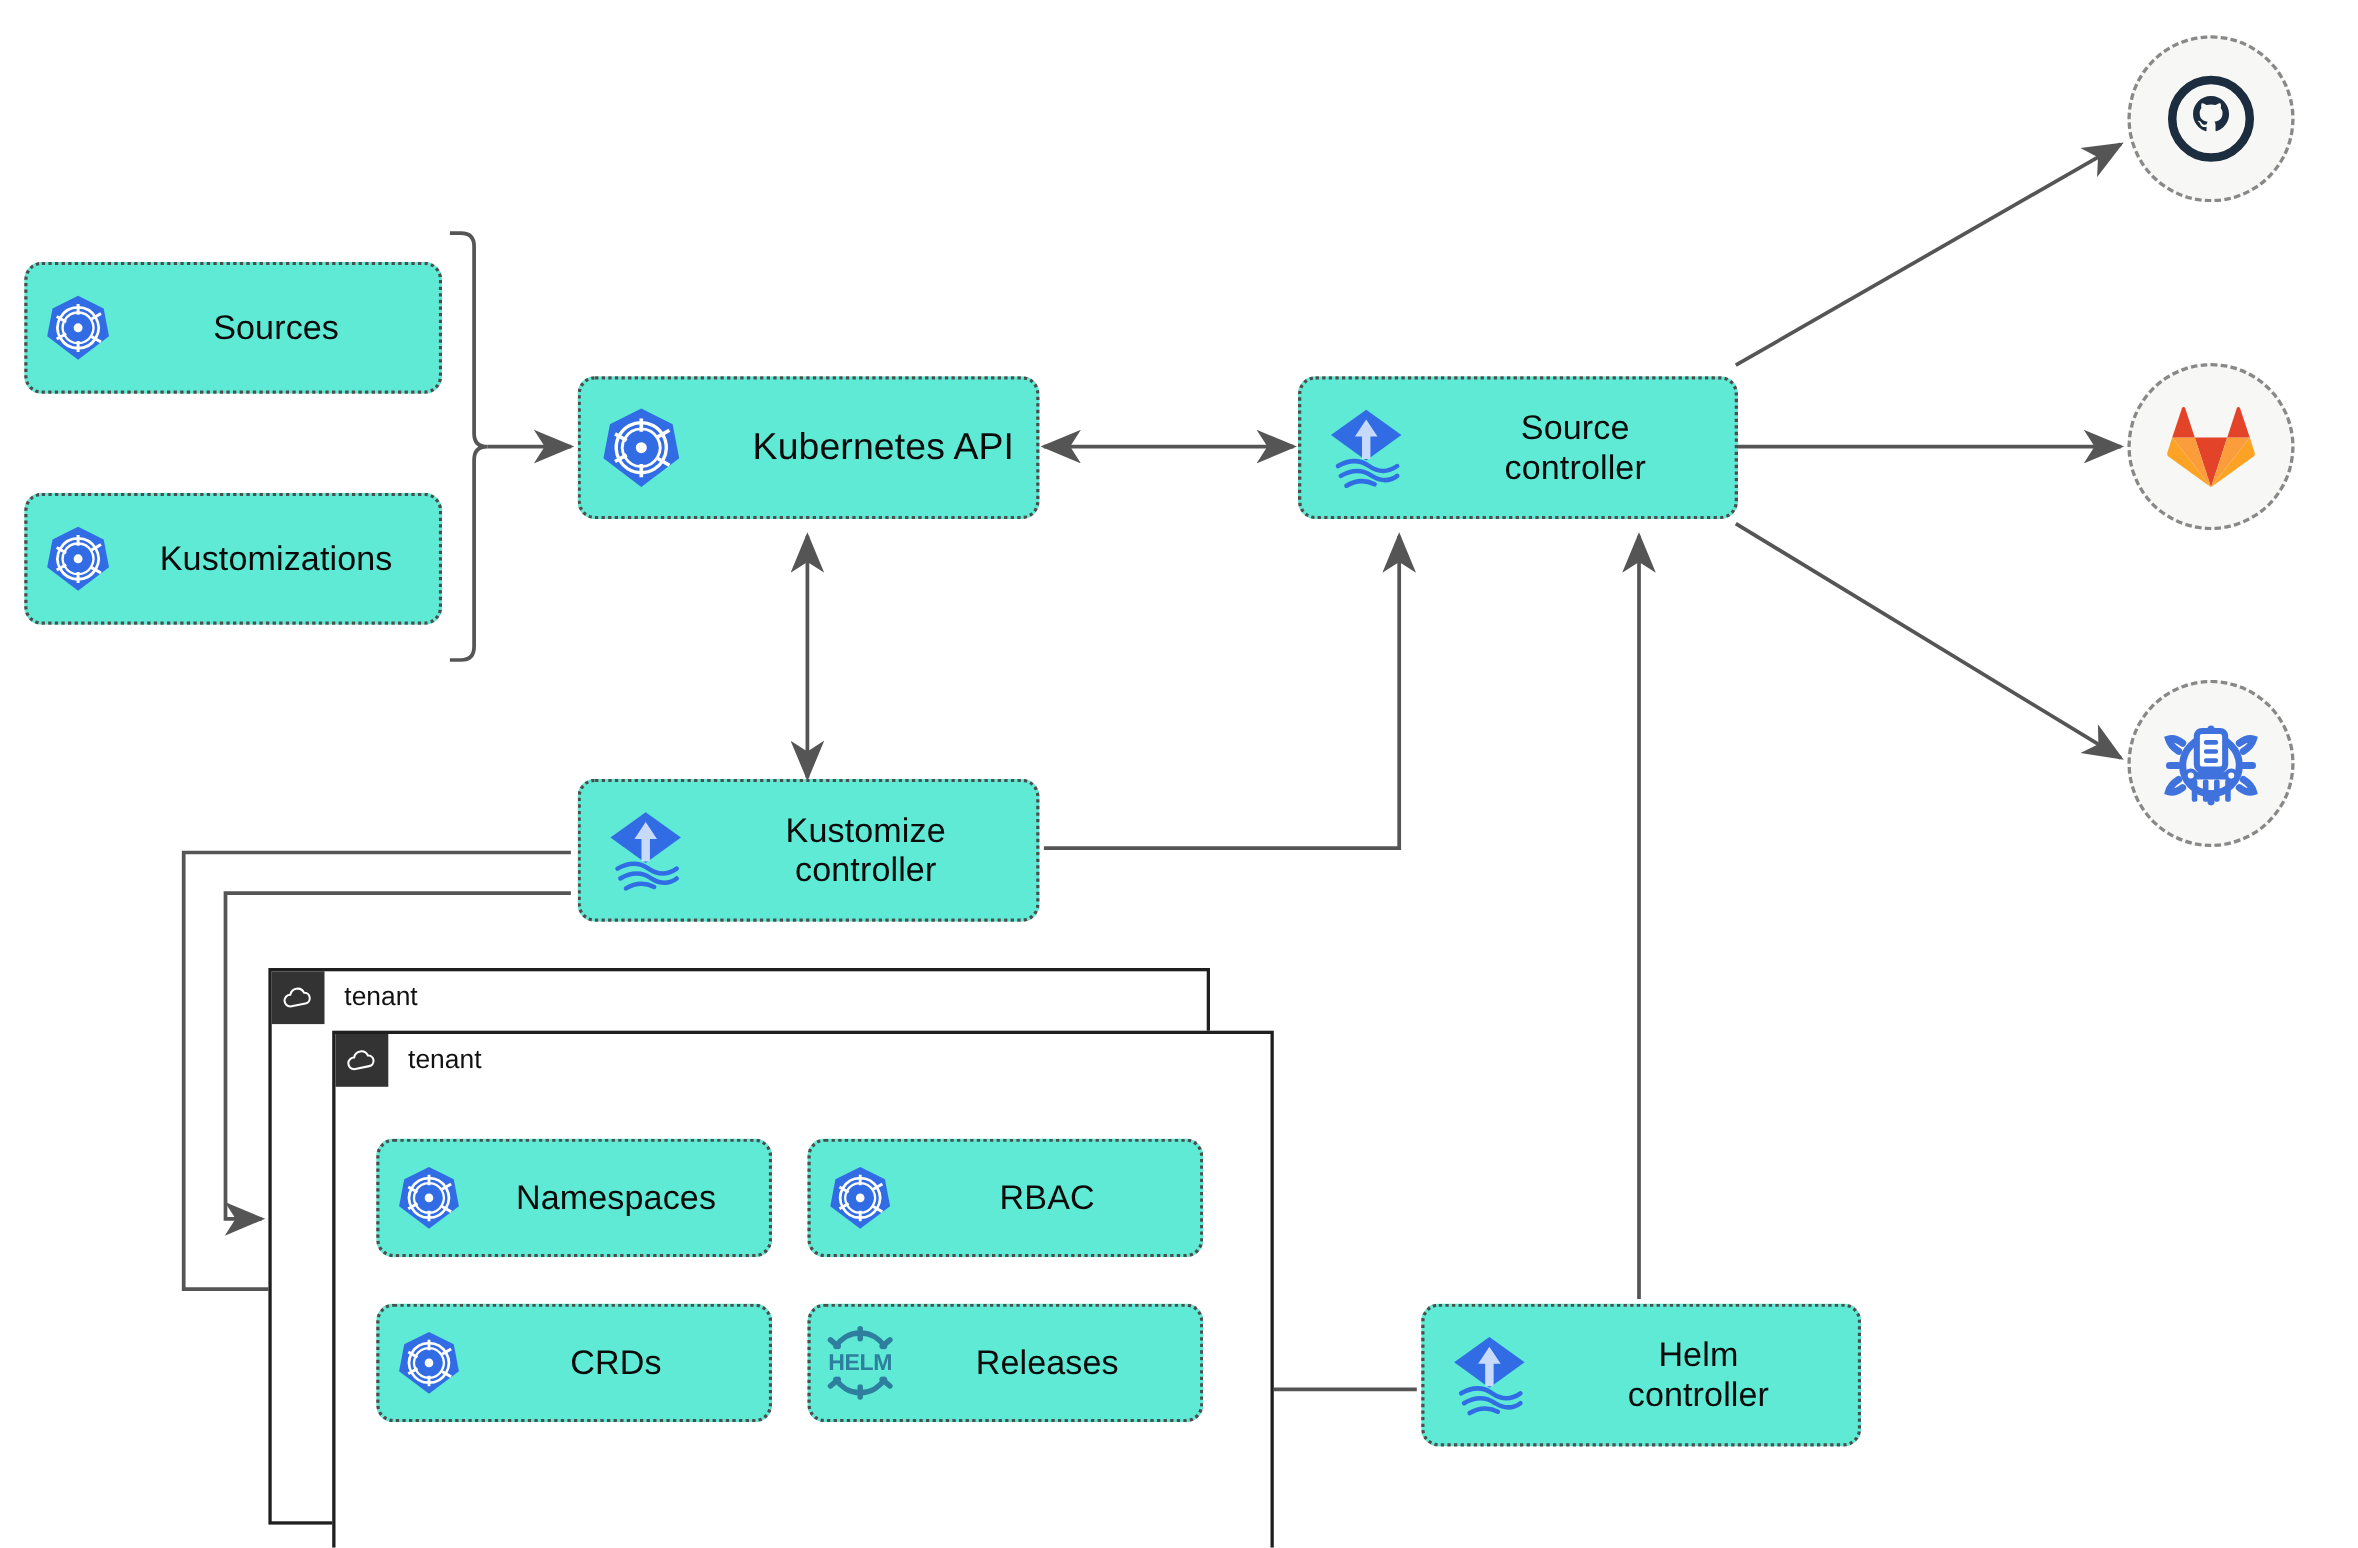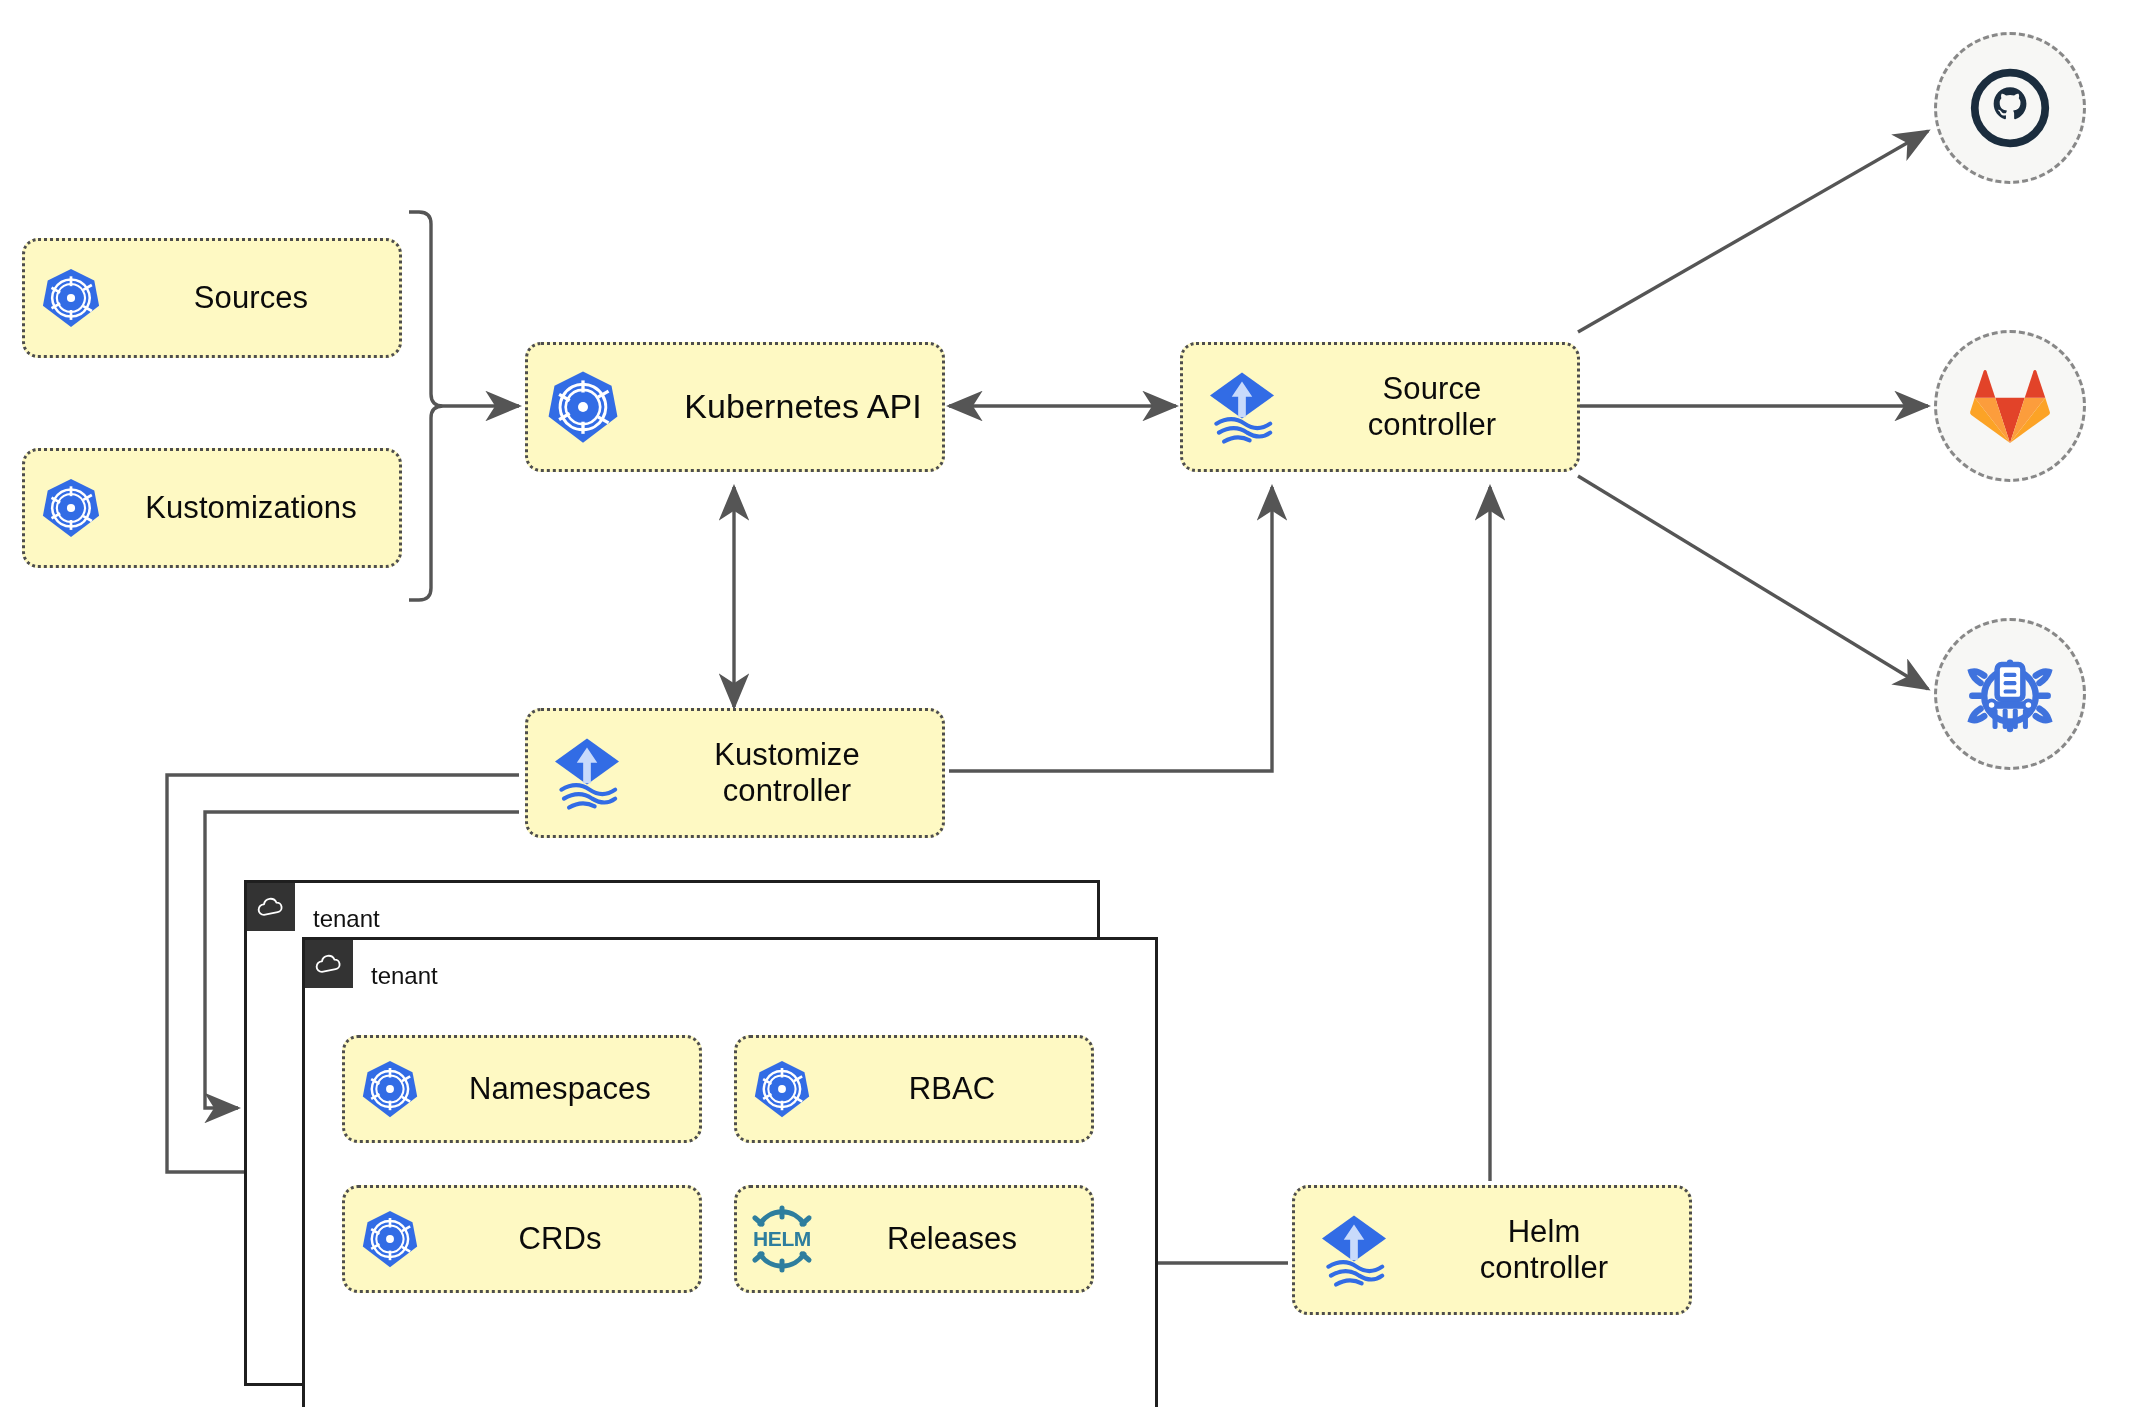--- a/index.html
+++ b/index.html
@@ -3,40 +3,40 @@
 <meta charset="utf-8">
 <style>
   html,body{margin:0;padding:0;background:#ffffff;}
   body{font-family:"Liberation Sans","DejaVu Sans",sans-serif;}
   #stage{position:relative;width:2144px;height:1407px;background:#fff;overflow:hidden;}
   #wires{position:absolute;left:0;top:0;width:2144px;height:1407px;pointer-events:none;}
 
   
   .node{
     position:absolute;
-    background:#fef9c3;
+    background:#5eead4;
     border:3px dotted #4d4d4d;
     border-radius:16px;
     display:flex;align-items:center;
     box-sizing:border-box;
   }
   .node .ico{flex:0 0 auto;display:flex;align-items:center;justify-content:center;}
   .node .lbl{
     flex:1 1 auto;text-align:center;color:#0b0b0b;
     font-size:31px;line-height:1.15;letter-spacing:.1px;
     padding-right:14px;
   }
   .node.two-line .lbl{font-size:31px;}
 
   
   .tenant{
     position:absolute;background:#ffffff;border:3px solid #1f1f1f;box-sizing:border-box;
   }
   .tenant .bar{
-    position:absolute;left:0;top:0;height:48px;display:flex;align-items:flex-end;
+    position:absolute;left:0;top:0;height:48px;display:flex;align-items:center;
   }
   .tenant .bar .chip{
     width:48px;height:48px;background:#333333;display:flex;align-items:center;justify-content:center;
   }
   .tenant .bar .tname{
     font-size:24px;color:#111;padding-left:18px;line-height:1;
   }
 
   
   .circ{

